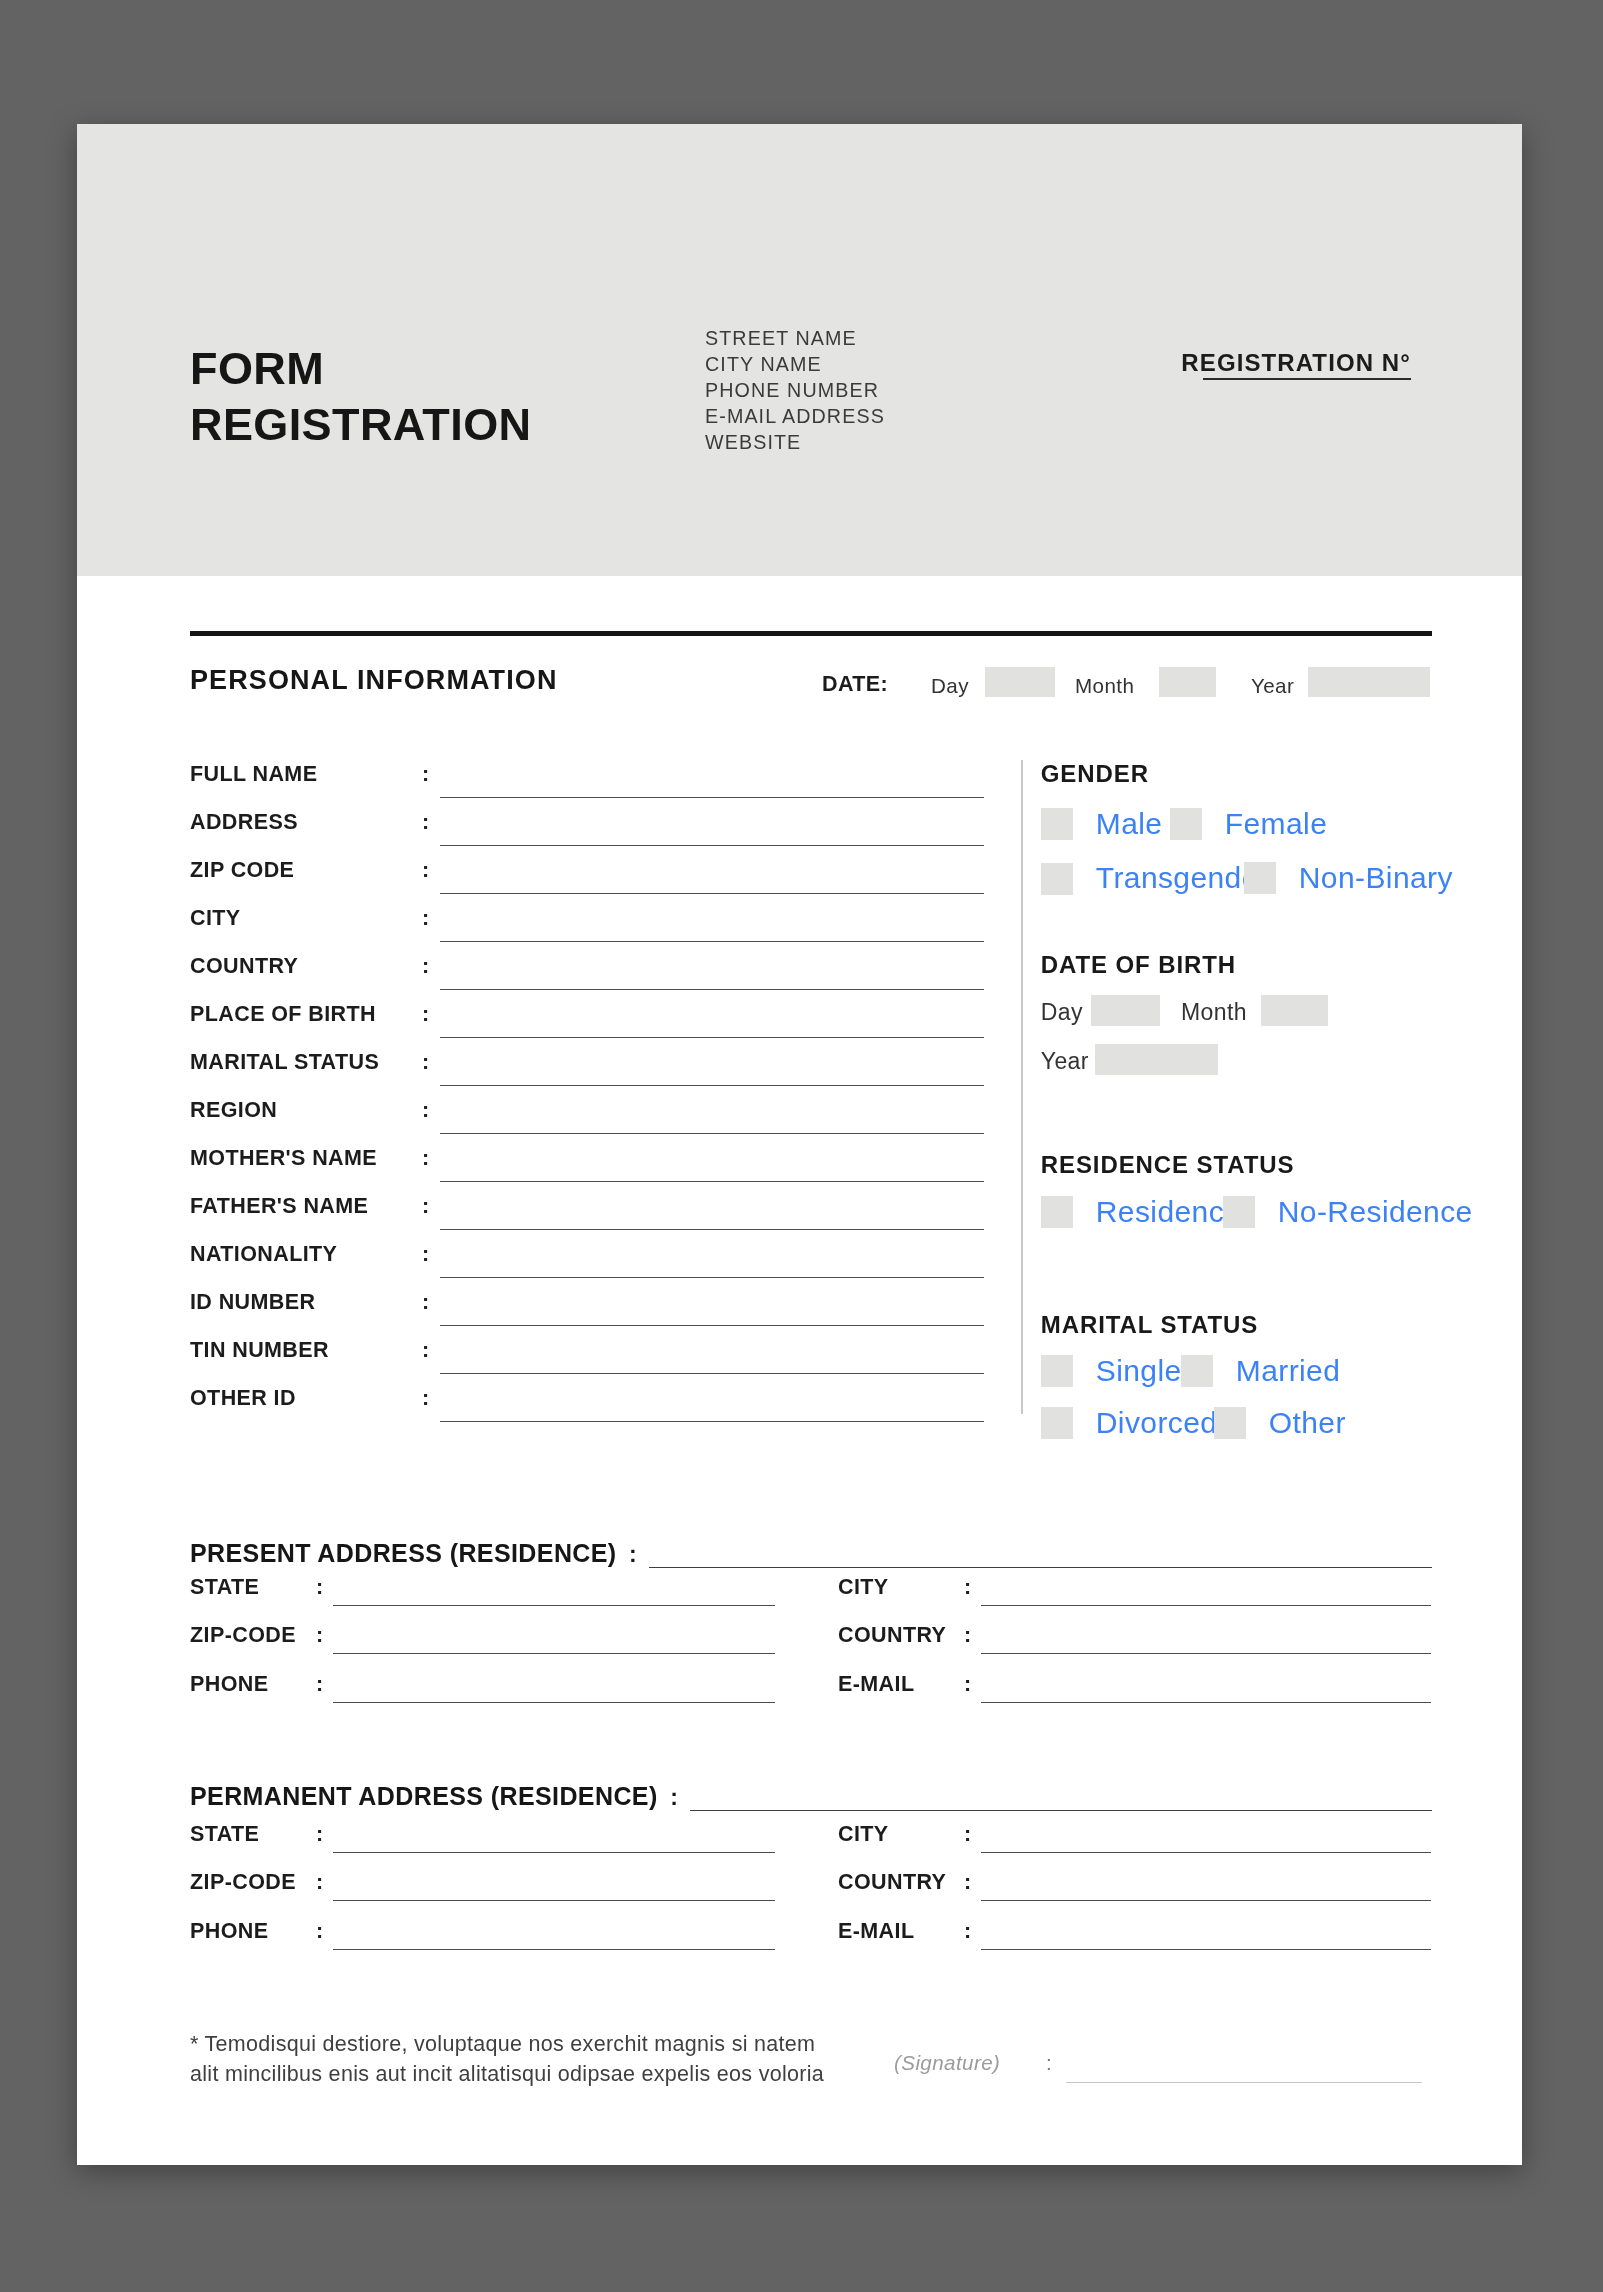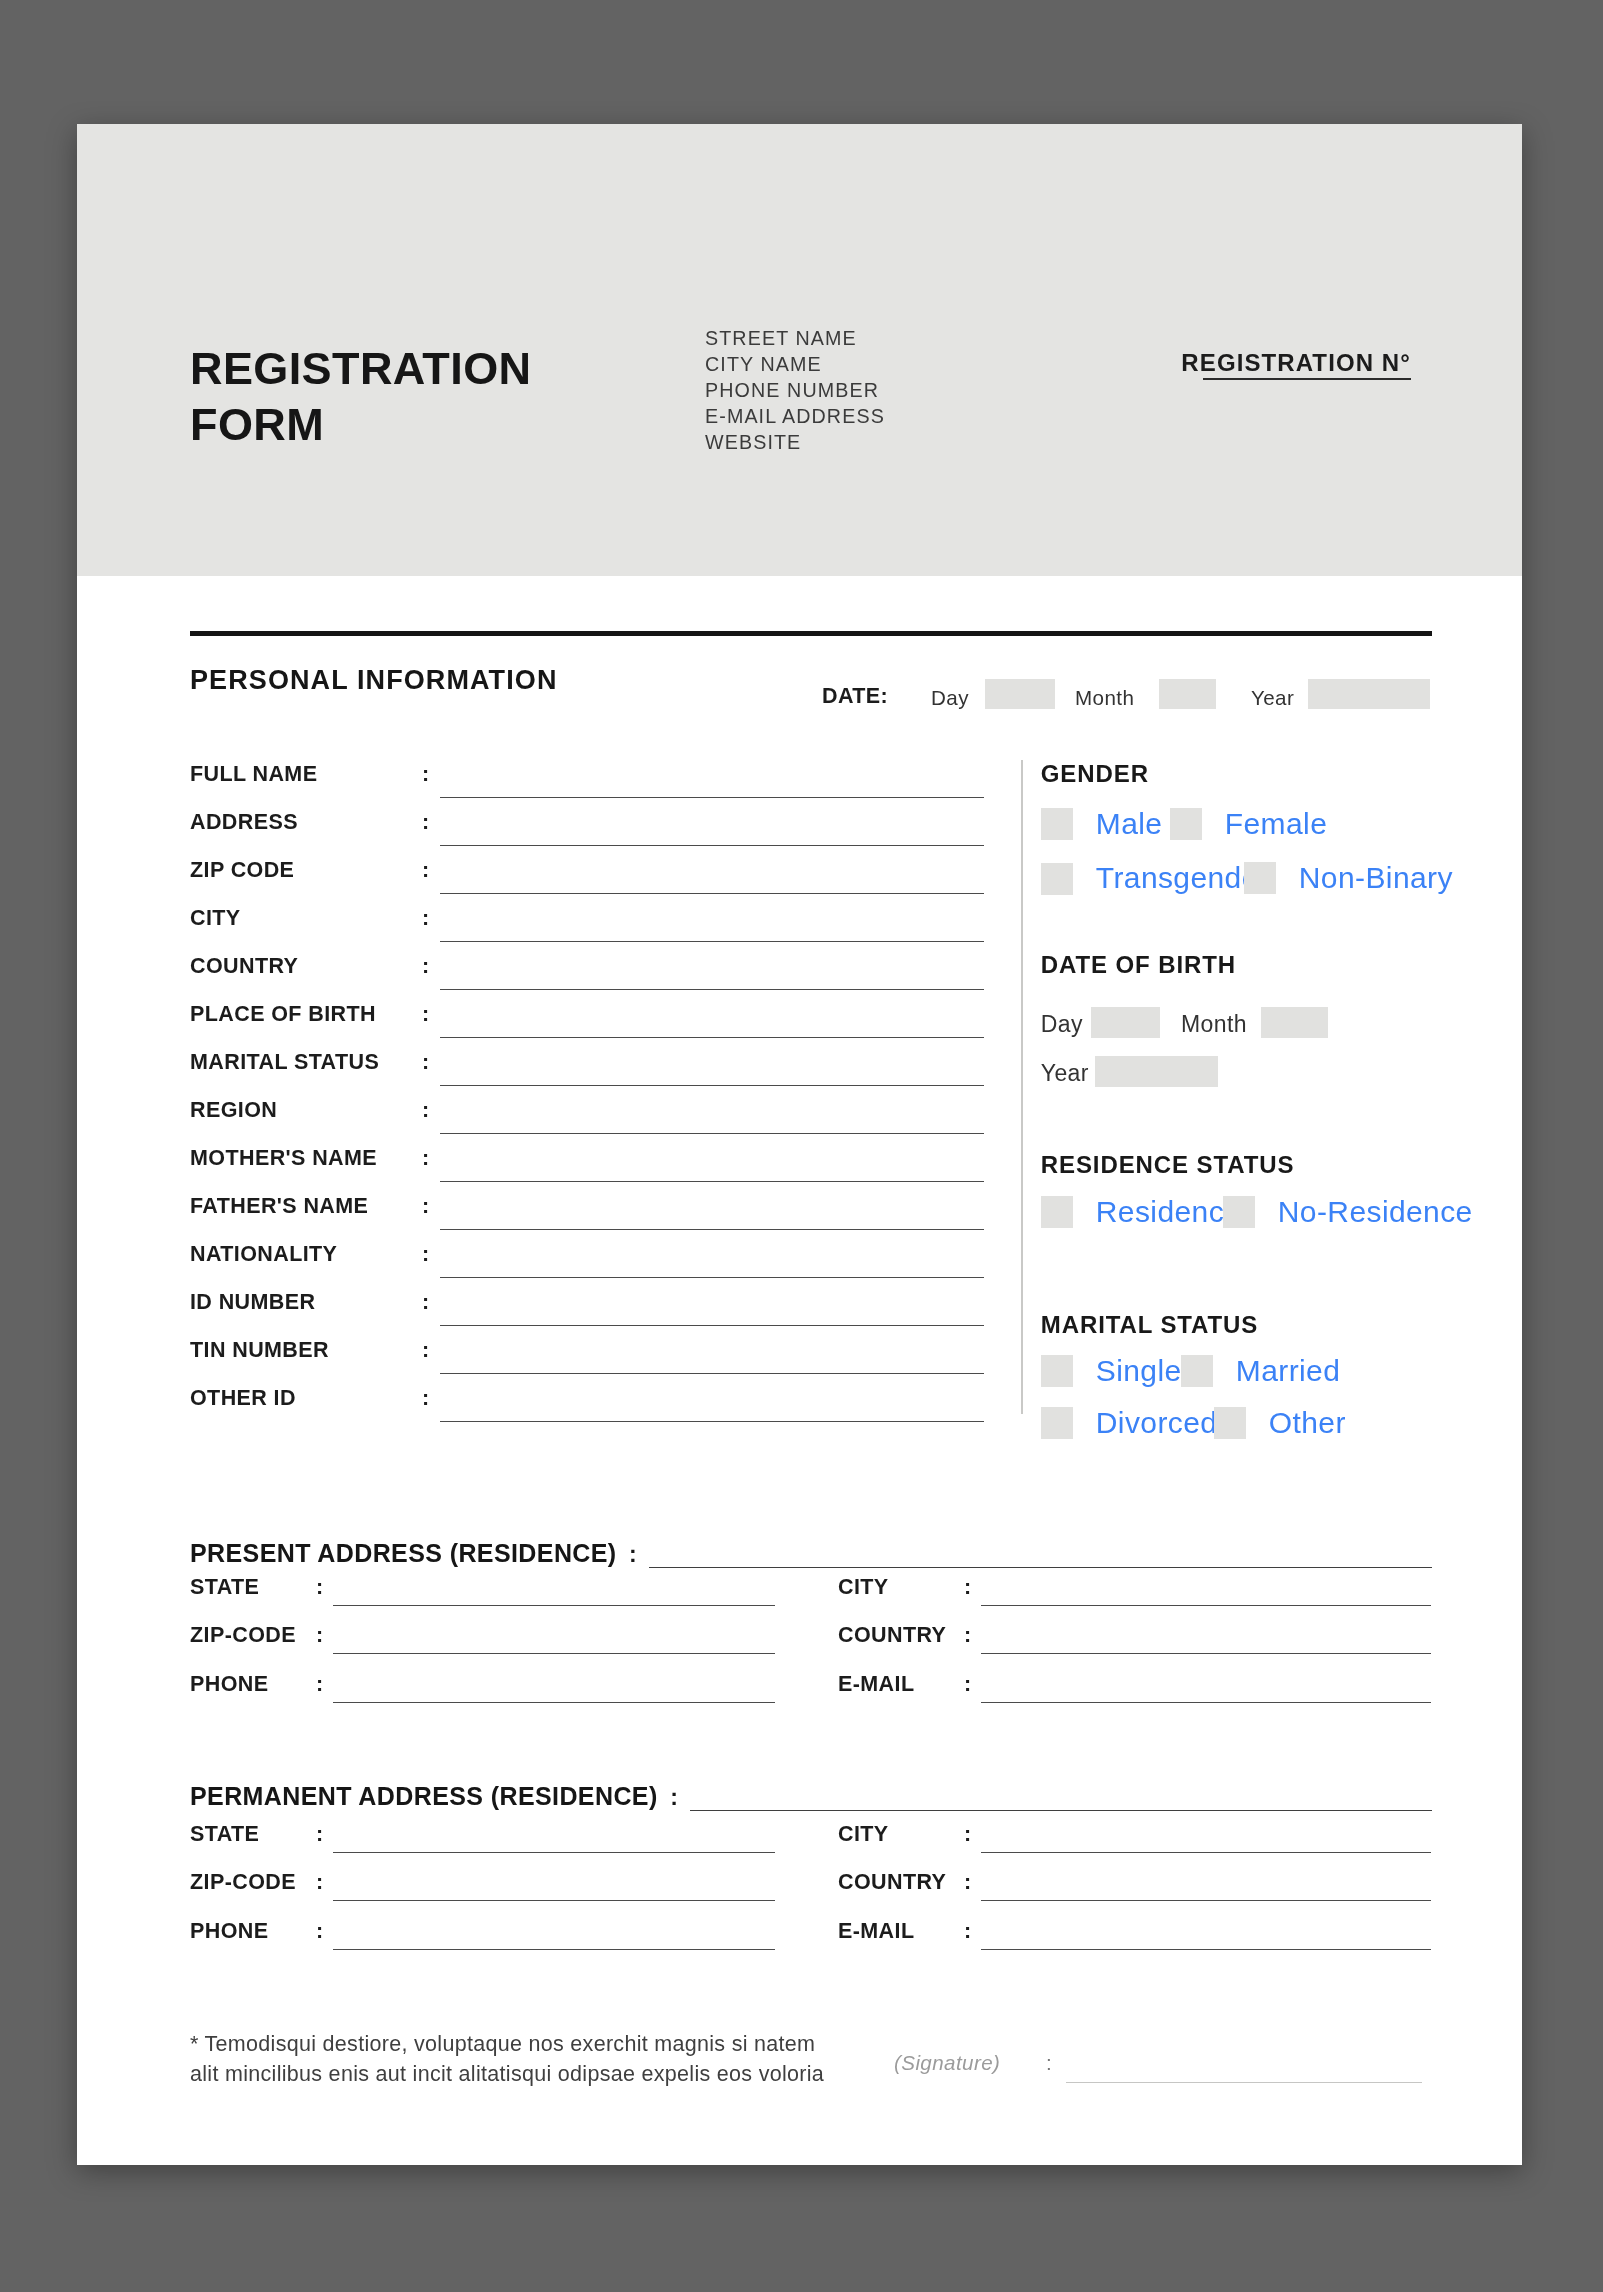--- a/index.html
+++ b/index.html
@@ -28,21 +28,21 @@
   .regno {
     position:absolute; right:111px; top:199px;
     font-size:24px; font-weight:700; letter-spacing:1.1px; color:#1c1c1c; text-align:right;margin-top:26px;
   }
   .regno-line { position:absolute; right:111px; top:254px; width:208px; border-top:2.2px solid #2b2b2b; }
 
   
   .rule { position:absolute; left:113px; top:507px; width:1242px; height:4.5px; background:#141414; }
   .pi-title { position:absolute; left:113px; top:541px; font-size:27px; font-weight:700; letter-spacing:1.1px; color:#161616; }
 
-  .abs { position:absolute;margin-top:12px; }
+  .abs { position:absolute; }
   .dlabel { font-size:21.5px; font-weight:700; color:#1c1c1c; letter-spacing:0.4px; }
   .dtext  { font-size:20.6px; color:#333; letter-spacing:0.4px; }
   .gbox   { background:#e1e1df; }
 
   
   .fields { position:absolute; left:113px; top:633px; width:795px; }
   .frow { position:relative; height:48px; }
   .frow .lbl { position:absolute; left:0; top:4.5px; font-size:21.5px; font-weight:700; letter-spacing:0.4px; color:#1c1c1c; }
   .frow .col { position:absolute; left:232px; top:4.5px; font-size:21.5px; font-weight:700; color:#1c1c1c; }
   .frow .ln  { position:absolute; left:250px; right:0.9px; top:40px; border-top:1.8px solid #4b4b4b; }
@@ -79,22 +79,22 @@
   .sig-colon { position:absolute; left:969px; top:1927px; font-size:20.6px; color:#777; }
   .sig-line  { position:absolute; left:989px; top:1958px; width:356px; border-top:1.8px solid #c6c6c4; }
 </style>
 </head>
 <body>
 
 <div class="page">
 
   <div class="hdr-band">
     <div class="title">
+      <div>FORM</div>
       <div>REGISTRATION</div>
-      <div>FORM</div>
     </div>
     <div class="contact">
       <div>STREET NAME</div>
       <div>CITY NAME</div>
       <div>PHONE NUMBER</div>
       <div>E-MAIL ADDRESS</div>
       <div>WEBSITE</div>
     </div>
     <div class="regno">REGISTRATION N°</div>
     <div class="regno-line"></div>

